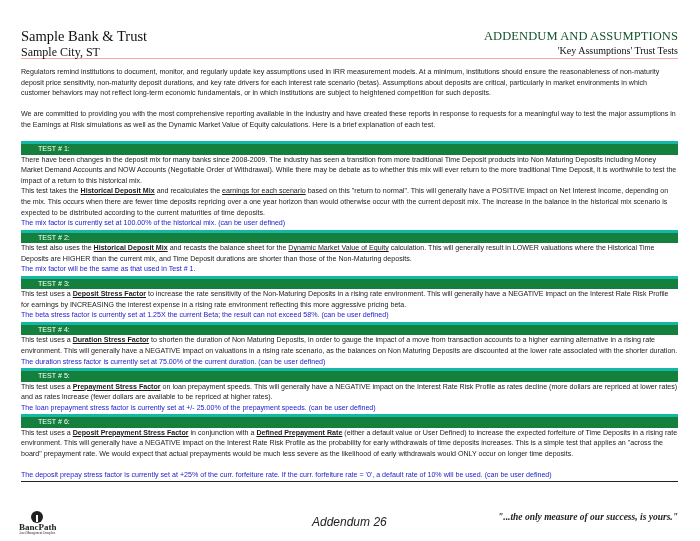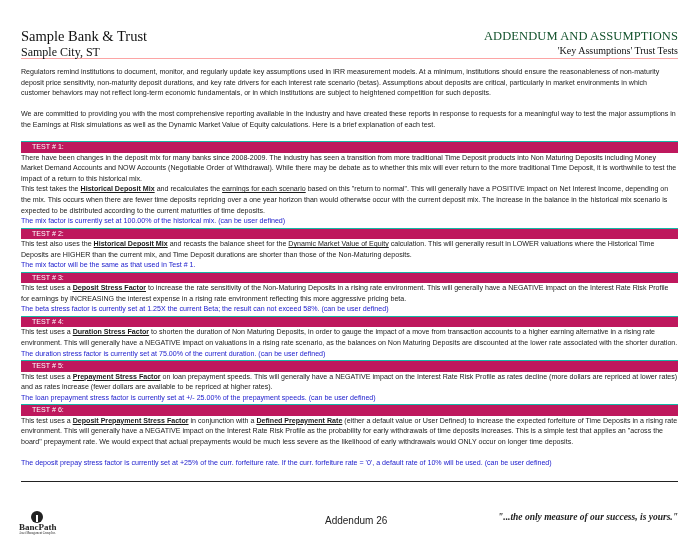--- a/index.html
+++ b/index.html
@@ -4,33 +4,33 @@
 <style>
   html, body { margin: 0; padding: 0; background: #ffffff; }
   body { width: 700px; height: 541px; position: relative; overflow: hidden; font-family: "Liberation Sans", "DejaVu Sans", sans-serif; color: #1a1a1a; }
   .hdr { position: absolute; left: 21px; right: 22px; top: 28px; height: 30px; border-bottom: 1px solid #fca5a5; font-family: Liberation Serif, serif; }
   .bank { position: absolute; left: 0; top: 0; font-size: 14.5px; color: #111; }
   .city { position: absolute; left: 0; top: 17px; font-size: 12px; color: #111; }
   .addendum-title { position: absolute; right: 0; top: 1px; font-size: 12.5px; color: #14532d; letter-spacing: 0.1px; }
   .subtitle { position: absolute; right: 0; top: 17px; font-size: 10px; color: #111; }
   .body { position: absolute; left: 21px; right: 22px; top: 67px; font-size: 7.1px; line-height: 10.6px; }
   .intro p { margin: 0 0 10.6px 0; }
-  .test-head { background: #be185d; color: #ffffff; height: 10.4px; line-height: 10.4px; padding-left: 11px; margin-top: 1px; border-top: 1px solid #14b8a6; }
+  .test-head { background: #15803d; color: #ffffff; height: 10.4px; line-height: 10.4px; padding-left: 17px; margin-top: 1px; border-top: 3px solid #14b8a6; }
   .test-body { margin: 0; }
   .note { color: #1a1acc; margin: 0; }
   .u { text-decoration: underline; font-weight: bold; }
   .un { text-decoration: underline; }
   .gap { height: 10.6px; }
   .foot-line { position: absolute; left: 21px; right: 22px; top: 481px; border-top: 1px solid #222; }
   .logo { position: absolute; left: 17px; top: 511px; display: flex; align-items: center; flex-direction: column; }
   .logo-mark { width: 12px; height: 12px; border-radius: 50%; background: #222; position: relative; }
   .logo-mark::after { content: ""; position: absolute; left: 5px; top: 4px; width: 2px; height: 7px; background: #fff; }
   .logo-text { margin-left: 2px; font-family: "Liberation Serif", serif; font-size: 9px; font-weight: bold; color: #222; line-height: 8px; }
   .logo-sub { font-size: 3px; font-weight: normal; display: block; line-height: 4px; }
-  .page-num { position: absolute; left: 325px; top: 515px; font-size: 10px; color: #222; }
+  .page-num { position: absolute; left: 312px; top: 515px; font-size: 12px; color: #222; font-style: italic; }
   .tagline { position: absolute; right: 22px; top: 512px; font-family: "Liberation Serif", serif; font-style: italic; font-weight: bold; font-size: 9.5px; color: #222; }
 </style>
 </head>
 <body>
 
 <div class="hdr">
   <div class="bank">Sample Bank &amp; Trust</div>
   <div class="city">Sample City, ST</div>
   <div class="addendum-title">ADDENDUM AND ASSUMPTIONS</div>
   <div class="subtitle">'Key Assumptions' Trust Tests</div>

